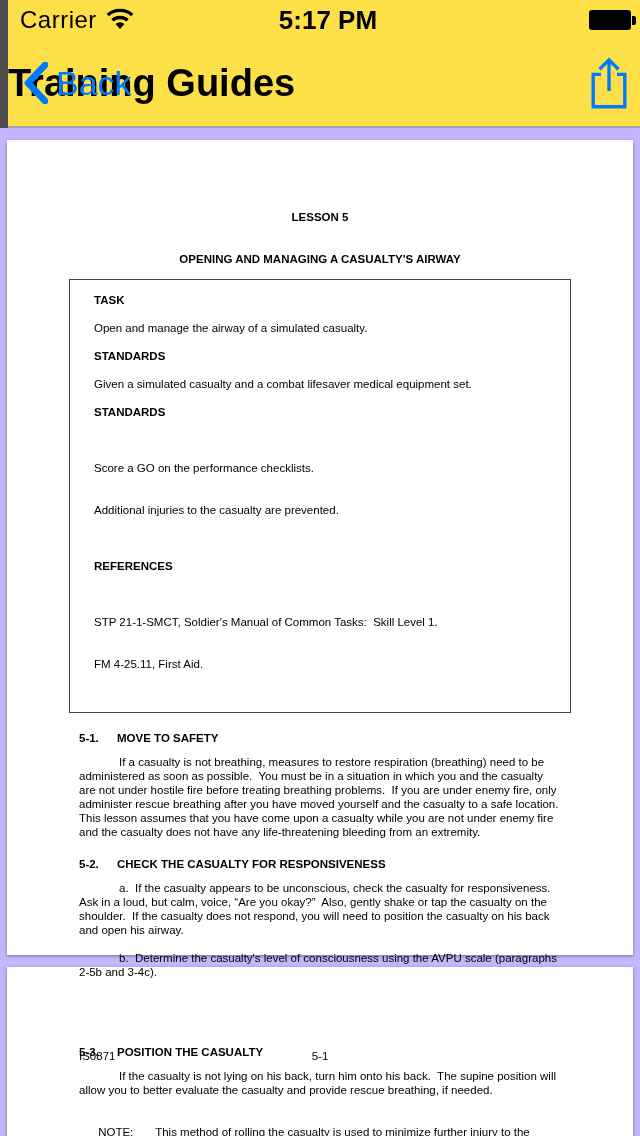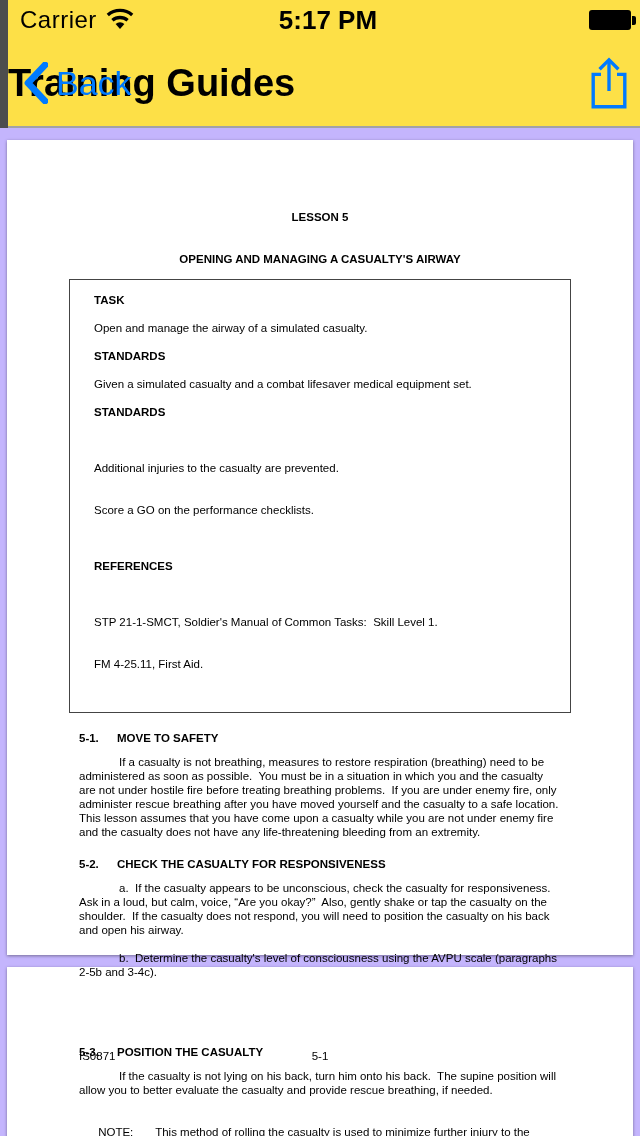--- a/index.html
+++ b/index.html
@@ -148,22 +148,22 @@
 
     <div class="doc-box">
       <div class="box-label">TASK</div>
       <div class="box-text">Open and manage the airway of a simulated casualty.</div>
 
       <div class="box-label">STANDARDS</div>
       <div class="box-text">Given a simulated casualty and a combat lifesaver medical equipment set.</div>
 
       <div class="box-label">STANDARDS</div>
       <div class="box-text">
+        <div>Score a GO on the performance checklists.</div>
         <div>Additional injuries to the casualty are prevented.</div>
-        <div>Score a GO on the performance checklists.</div>
       </div>
 
       <div class="box-label">REFERENCES</div>
       <div class="box-text">
         <div>STP 21-1-SMCT, Soldier's Manual of Common Tasks:  Skill Level 1.</div>
         <div>FM 4-25.11, First Aid.</div>
       </div>
     </div>
 
     <div class="sec-heading">

